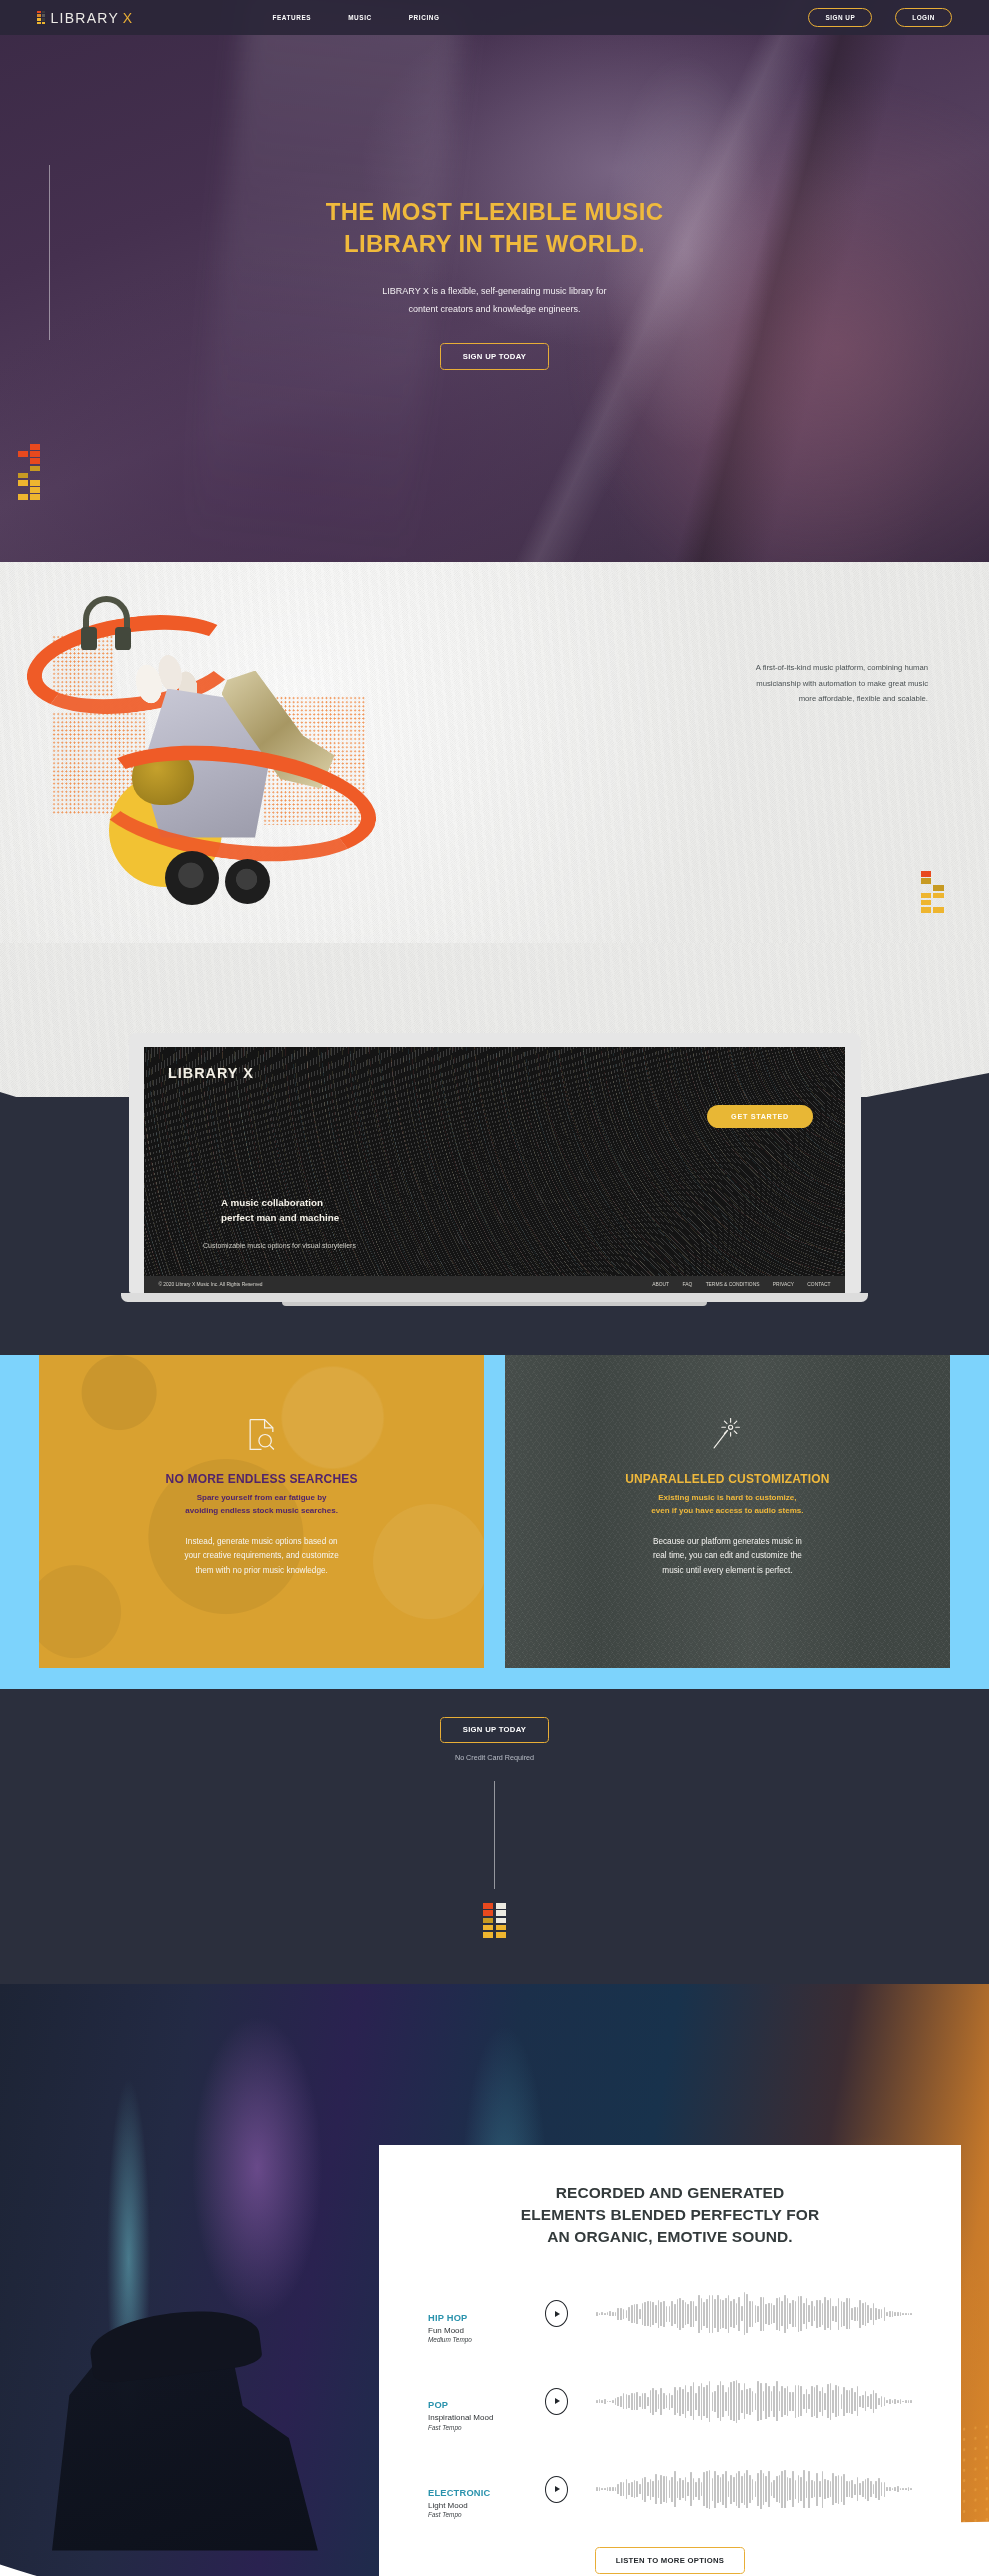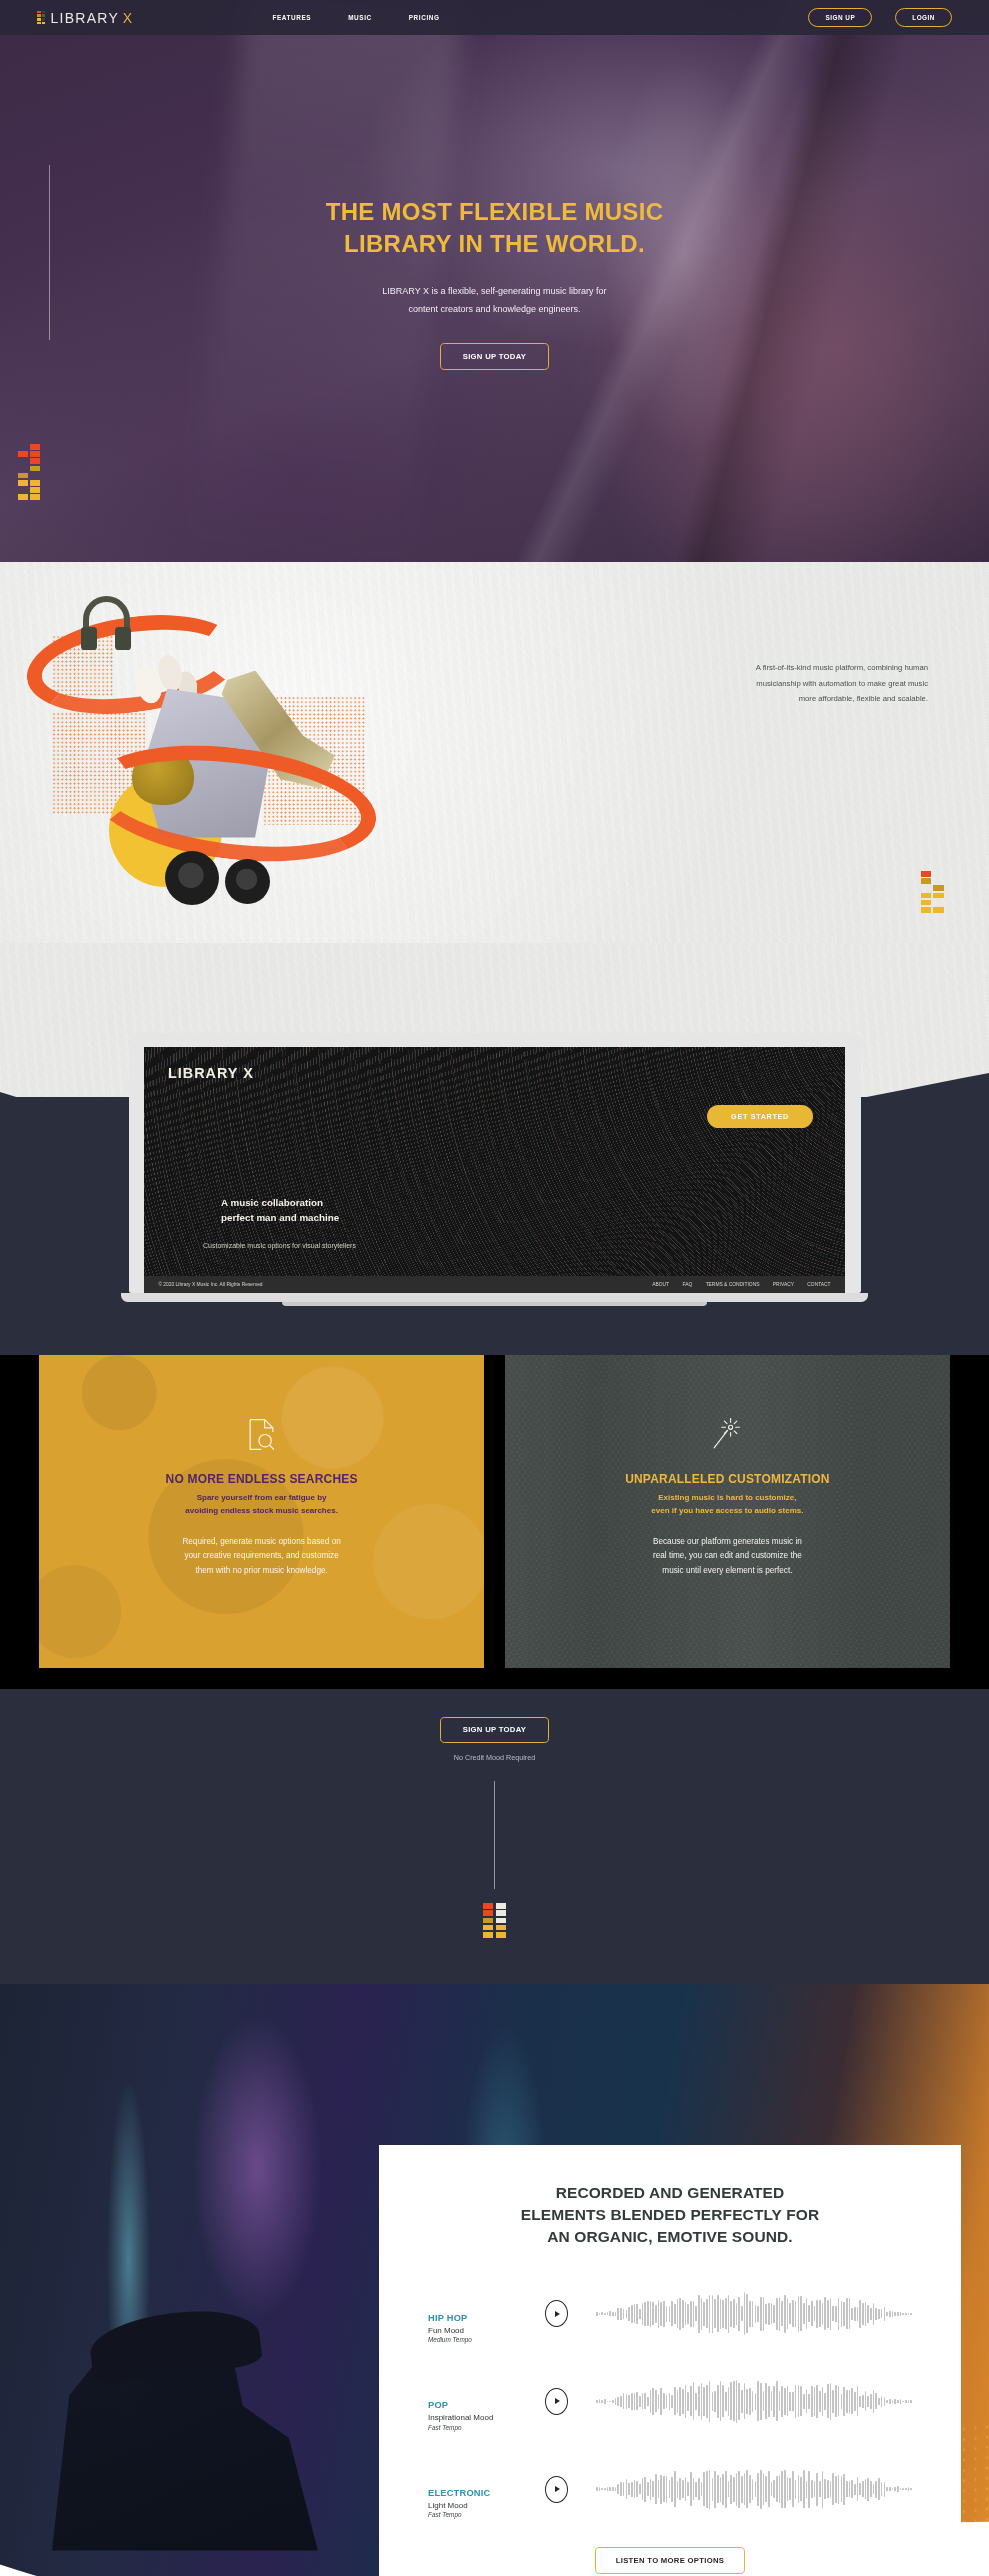--- a/index.html
+++ b/index.html
@@ -171,21 +171,21 @@
   .ls-sub { position:absolute; left:59px; top:195px; color:#cfcec6; font-size:7px; font-weight:300; }
   .ls-foot {
     position:absolute; left:0; bottom:0; width:100%; height:17.5px; background:#2d2d2d;
     display:flex; align-items:center; padding:0 14.4px; color:#d8d6cf; font-size:4.9px;
   }
   .ls-foot .links { margin-left:auto; display:flex; gap:13.4px; }
   .laptop-base { height:8.2px; background:#dcdcdc; border-radius:0 0 6.7px 6.7px; margin:0 -7.2px; }
   .laptop-foot { height:4.6px; width:58%; margin:0 auto; background:#c9c9c9; border-radius:0 0 4.6px 4.6px; }
 
   
-  .sec-cards { background:#000000; padding:0 0 20.6px 0; }
+  .sec-cards { background:#7dd3fc; padding:0 0 20.6px 0; }
   .cards { display:flex; gap:20.6px; padding:0 39px; }
   .card { flex:1; height:313px; position:relative; overflow:hidden; display:flex;
           flex-direction:column; align-items:center; padding-top:63px; text-align:center; }
   .card-a {
     background:#d9a130;
     background-image:
       radial-gradient(circle at 18% 12%, rgba(0,0,0,0.07) 0 37px, transparent 38px),
       radial-gradient(circle at 66% 20%, rgba(255,255,255,0.07) 0 50px, transparent 52px),
       radial-gradient(circle at 42% 58%, rgba(0,0,0,0.06) 0 77px, transparent 78px),
       radial-gradient(circle at 88% 66%, rgba(255,255,255,0.06) 0 57px, transparent 58px),
@@ -398,21 +398,21 @@
             <circle cx="33" cy="44" r="12"></circle>
             <path d="M42 53 l8 8"></path>
           </svg>
         </div>
         <h3>NO MORE ENDLESS SEARCHES</h3>
         <div class="lead">
           <span>Spare yourself from ear fatigue by</span><br>
           <span>avoiding endless stock music searches.</span>
         </div>
         <div class="body">
-          <span>Required, generate music options based on</span><br>
+          <span>Instead, generate music options based on</span><br>
           <span>your creative requirements, and customize</span><br>
           <span>them with no prior music knowledge.</span>
         </div>
       </div>
       <div class="card card-b">
         <div class="card-icon">
           <svg width="30" height="32" viewBox="0 0 58 62" fill="none" stroke="#f2f0ea" stroke-width="2.2" stroke-linecap="round">
             <circle cx="36" cy="18" r="4"></circle>
             <path d="M36 1 v7 M36 28 v7 M19 18 h7 M46 18 h7
                      M24 6 l5 5 M43 25 l5 5 M48 6 l-5 5 M29 25 l-5 5"></path>
@@ -428,21 +428,21 @@
           <span>Because our platform generates music in</span><br>
           <span>real time, you can edit and customize the</span><br>
           <span>music until every element is perfect.</span>
         </div>
       </div>
     </div>
   </section>
 
   <section class="midcta">
     <button class="btn-outline" style="margin-top:0">SIGN UP TODAY</button>
-    <div class="nocc">No Credit Mood Required</div>
+    <div class="nocc">No Credit Card Required</div>
     <div class="vline"></div>
   </section>
   <div class="mid-eq">
     <div class="eq-grid">
       <i style="background:#e8491e"></i>
         <i style="background:#eceae1"></i>
       <i style="background:#e8491e"></i>
         <i style="background:#eceae1"></i>
       <i style="background:#c79a22"></i>
         <i style="background:#eceae1"></i>

